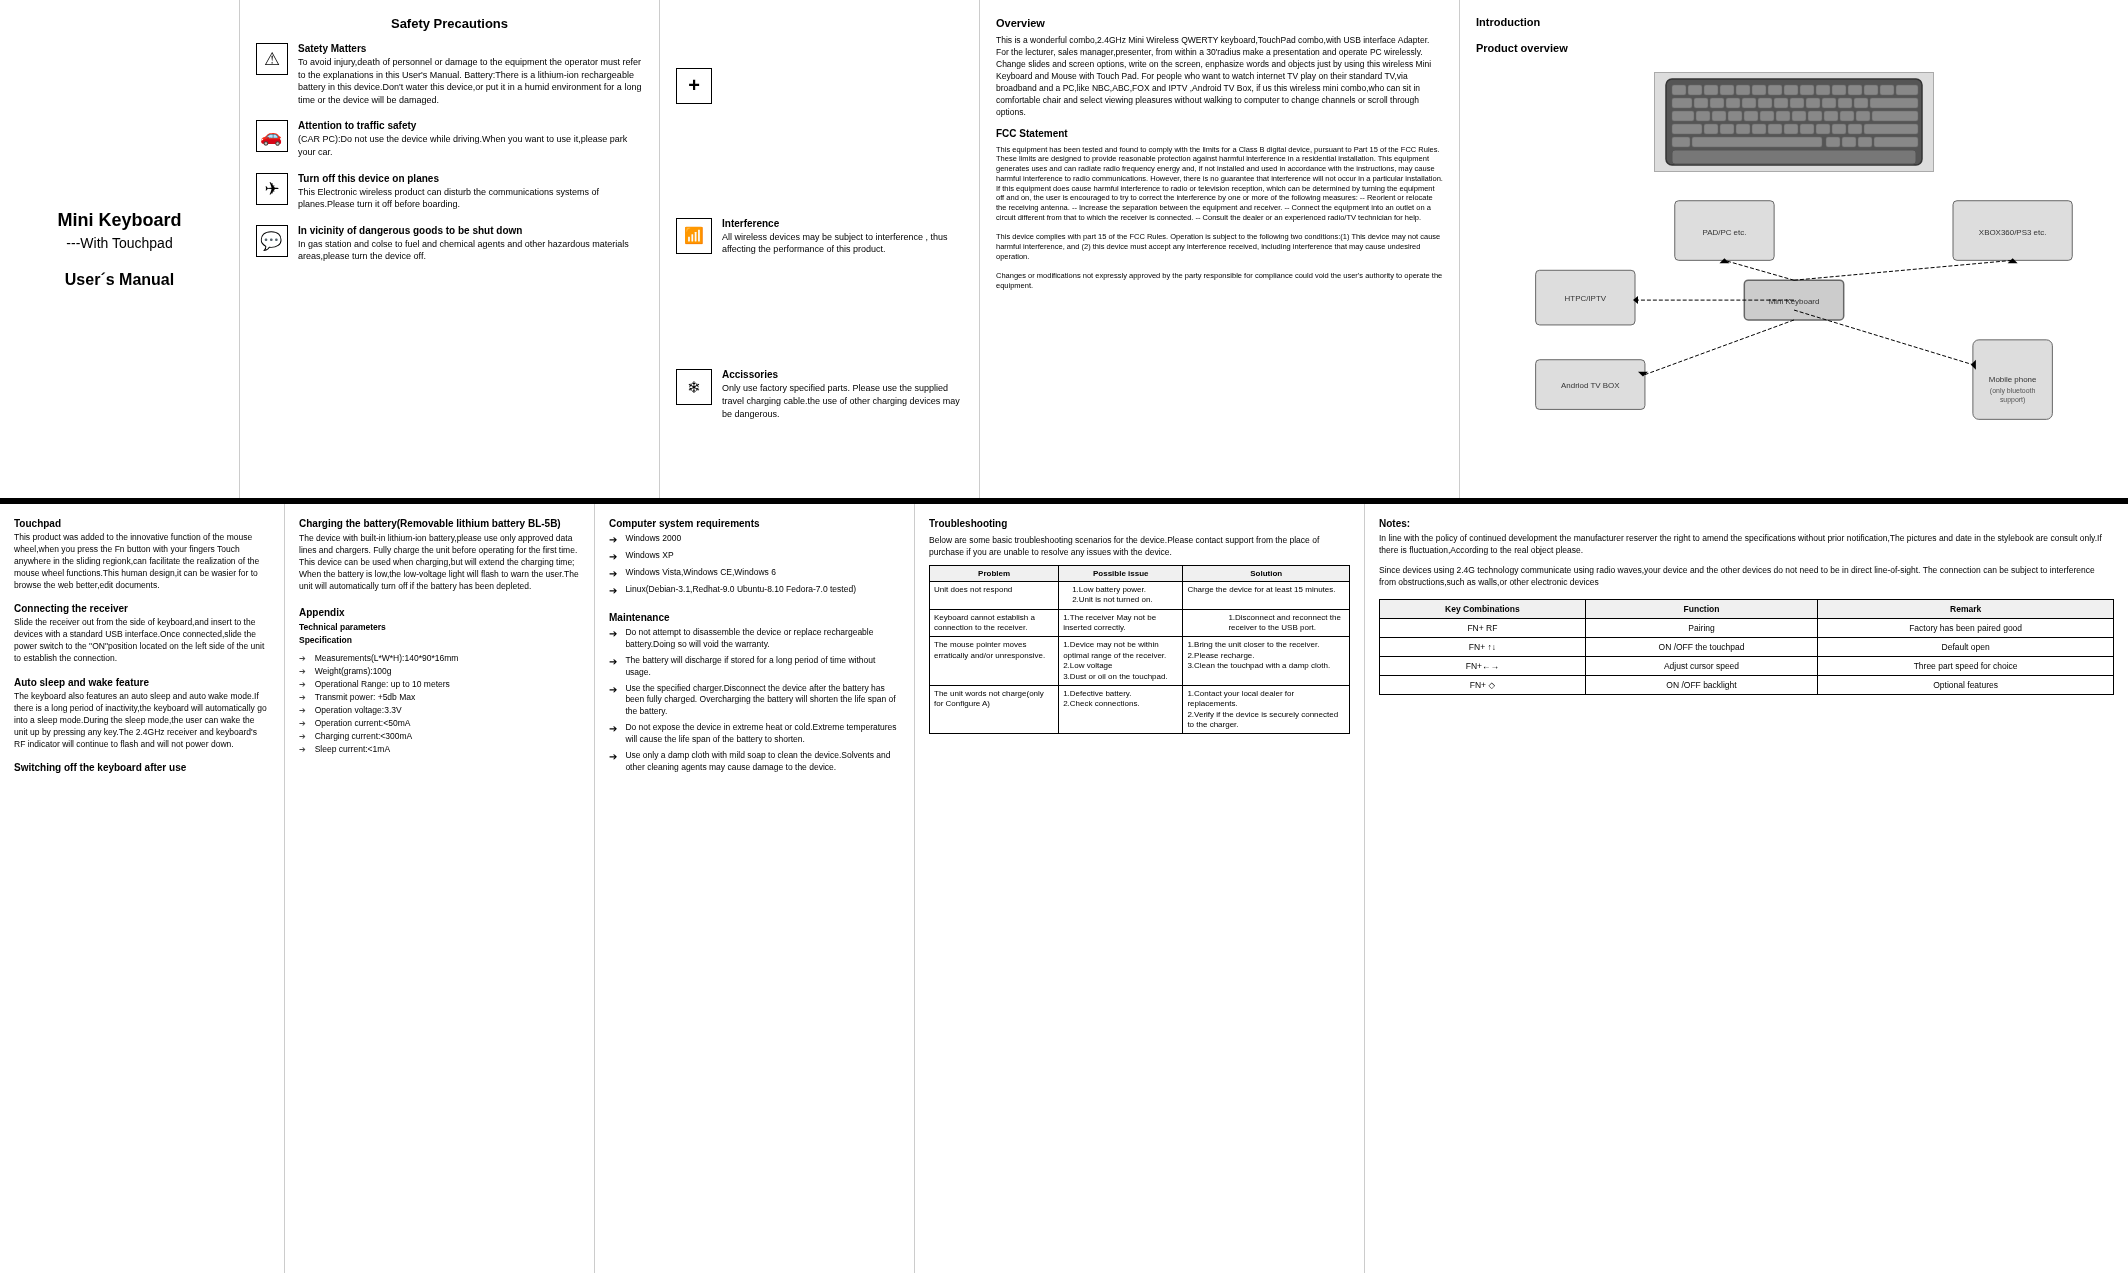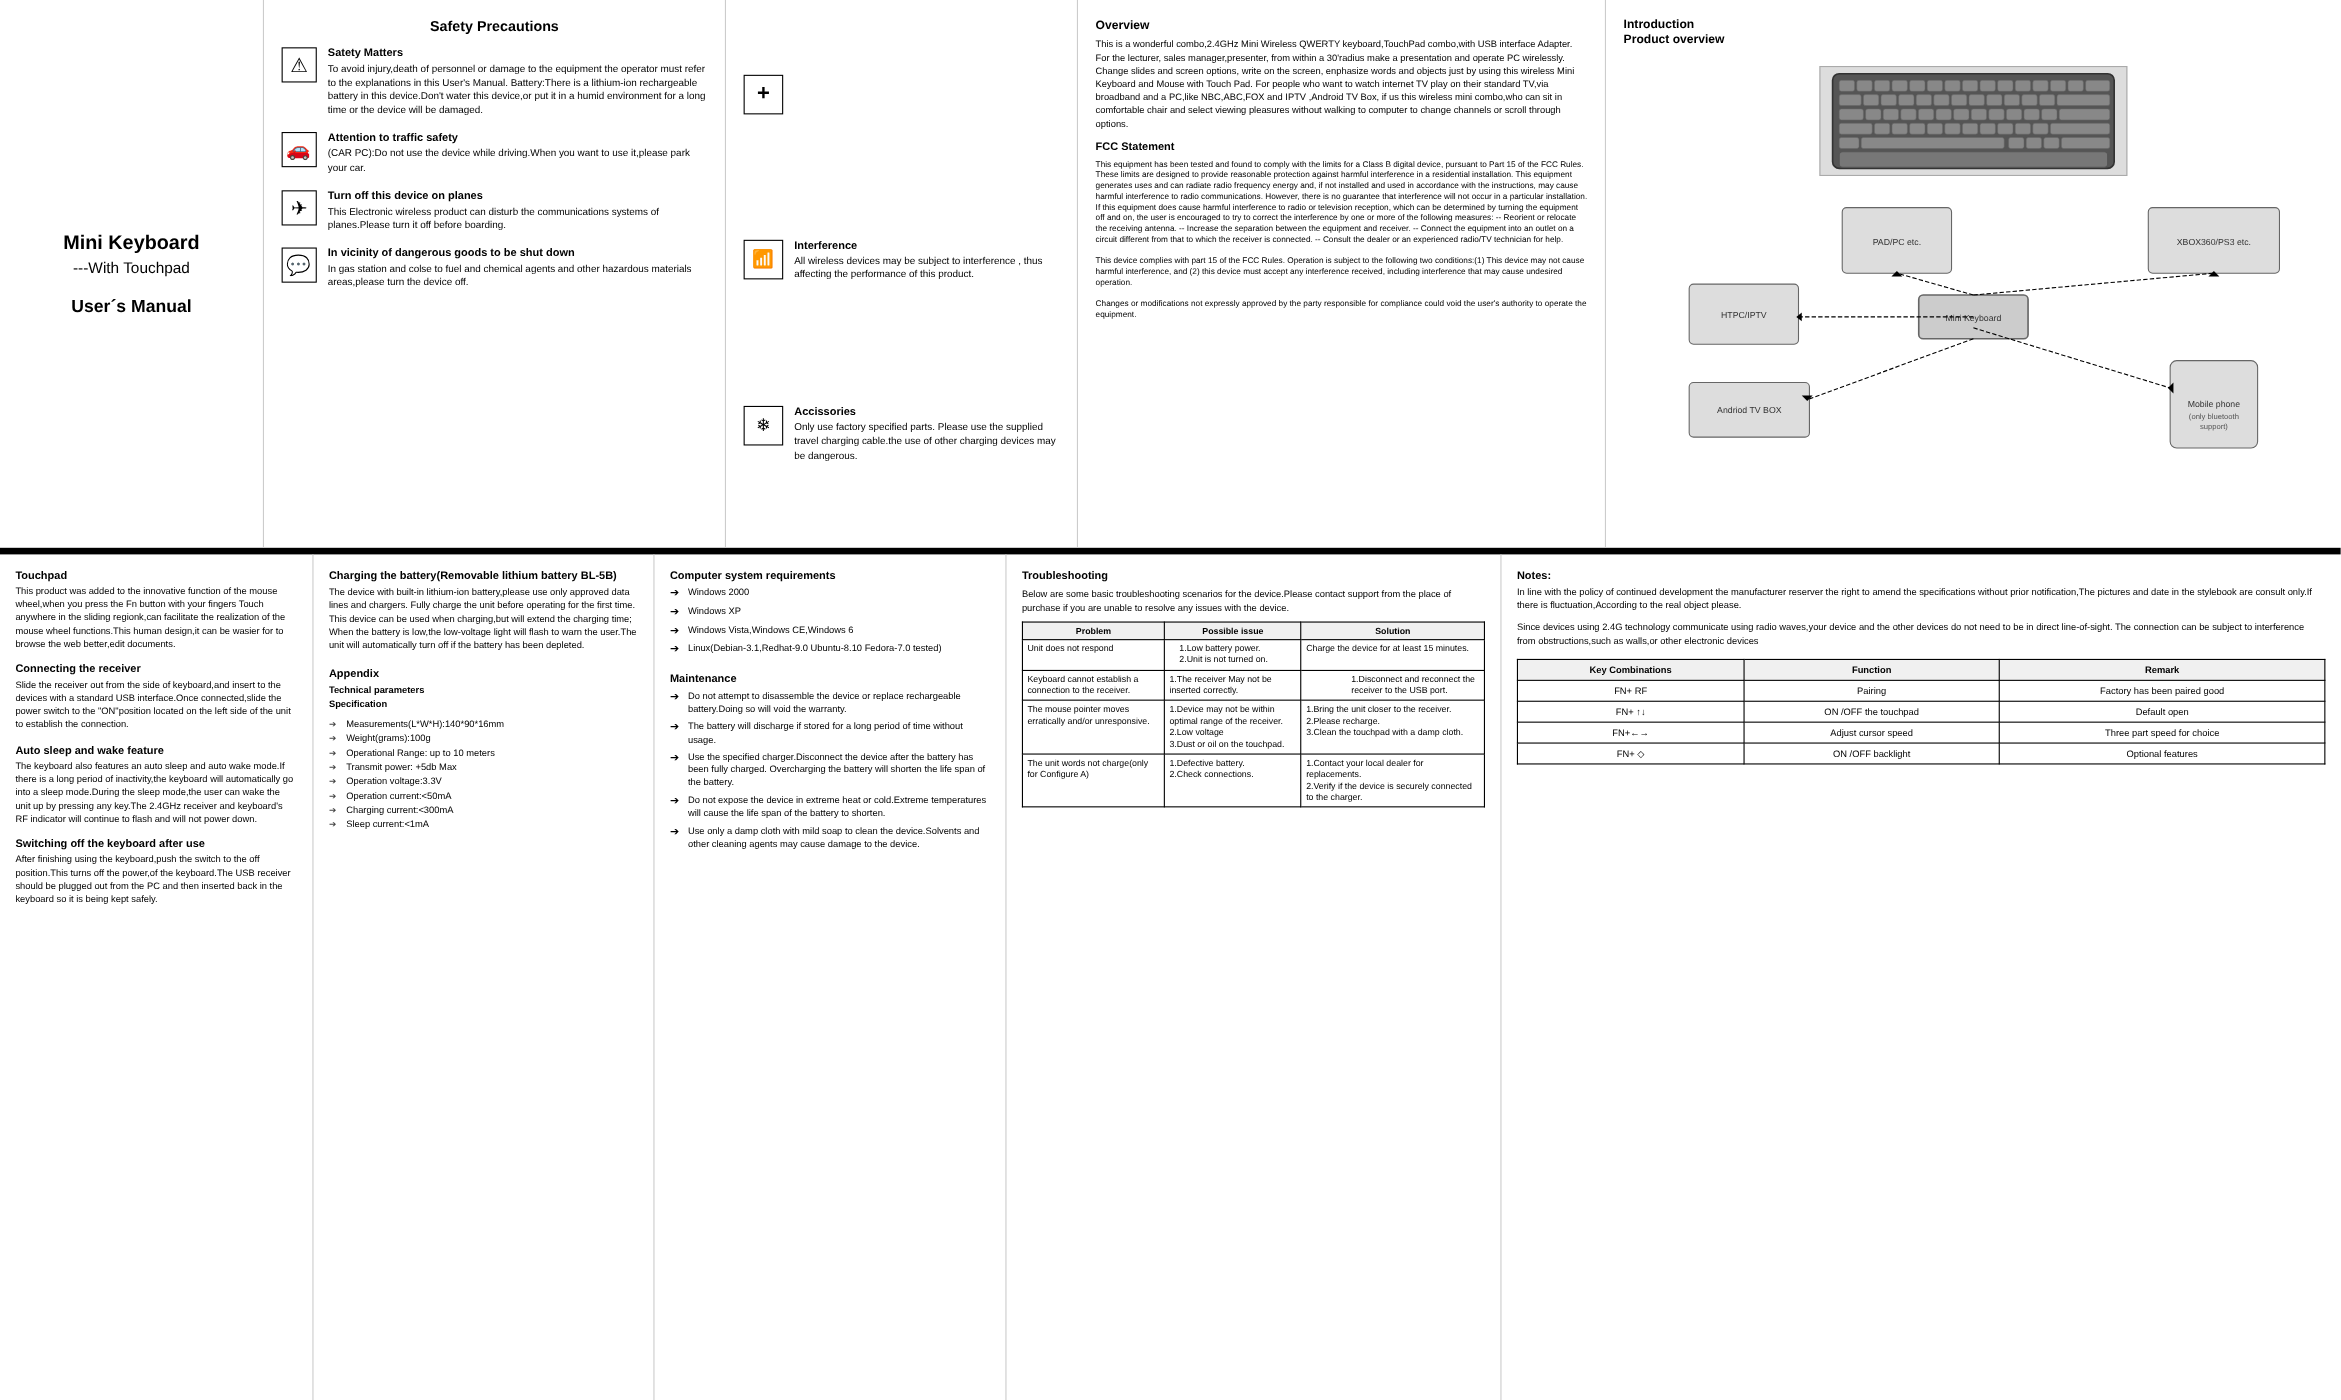--- a/index.html
+++ b/index.html
@@ -153,21 +153,21 @@
     }
 
     
     .panel-intro {
       width: 668px;
       border-right: none;
     }
     .panel-intro h3 {
       font-size: 11px;
       font-weight: bold;
-      margin-bottom: 2px;
+      margin-bottom: 14px;
     }
     .panel-intro h4 {
       font-size: 11px;
       font-weight: bold;
       margin-bottom: 8px;
     }
     .product-diagram {
       display: flex;
       flex-wrap: wrap;
       justify-content: space-around;
@@ -568,21 +568,20 @@
       <h3>Touchpad</h3>
       <p>This product was added to the innovative function of the mouse wheel,when you press the Fn button with your fingers Touch anywhere in the sliding regionk,can facilitate the realization of the mouse wheel functions.This human design,it can be wasier for to browse the web better,edit documents.</p>
 
       <h3>Connecting the receiver</h3>
       <p>Slide the receiver out from the side of keyboard,and insert to the devices with a standard USB interface.Once connected,slide the power switch to the "ON"position located on the left side of the unit to establish the connection.</p>
 
       <h3>Auto sleep and wake feature</h3>
       <p>The keyboard also features an auto sleep and auto wake mode.If there is a long period of inactivity,the keyboard will automatically go into a sleep mode.During the sleep mode,the user can wake the unit up by pressing any key.The 2.4GHz receiver and keyboard's RF indicator will continue to flash and will not power down.</p>
 
       <h3>Switching off the keyboard after use</h3>
-      <p>After finishing using the keyboard,push the switch to the off position.This turns off the power,of the keyboard.The USB receiver should be plugged out from the PC and then inserted back in the keyboard so it is being kept safely.</p>
     </div>
 
     <div class="b-panel b-panel-2">
       <h3>Charging the battery(Removable lithium battery BL-5B)</h3>
       <p style="white-space:pre-line;">The device with built-in lithium-ion battery,please use only approved data lines and chargers. Fully charge the unit before operating for the first time. This device can be used when charging,but will extend the charging time; When the battery is low,the low-voltage light will flash to warn the user.The unit will automatically turn off if the battery has been depleted.</p>
 
       <h3>Appendix</h3>
       <p style="font-weight:bold;margin-bottom:1px;">Technical parameters</p>
       <p style="font-weight:bold;margin-bottom:6px;">Specification</p>
 

